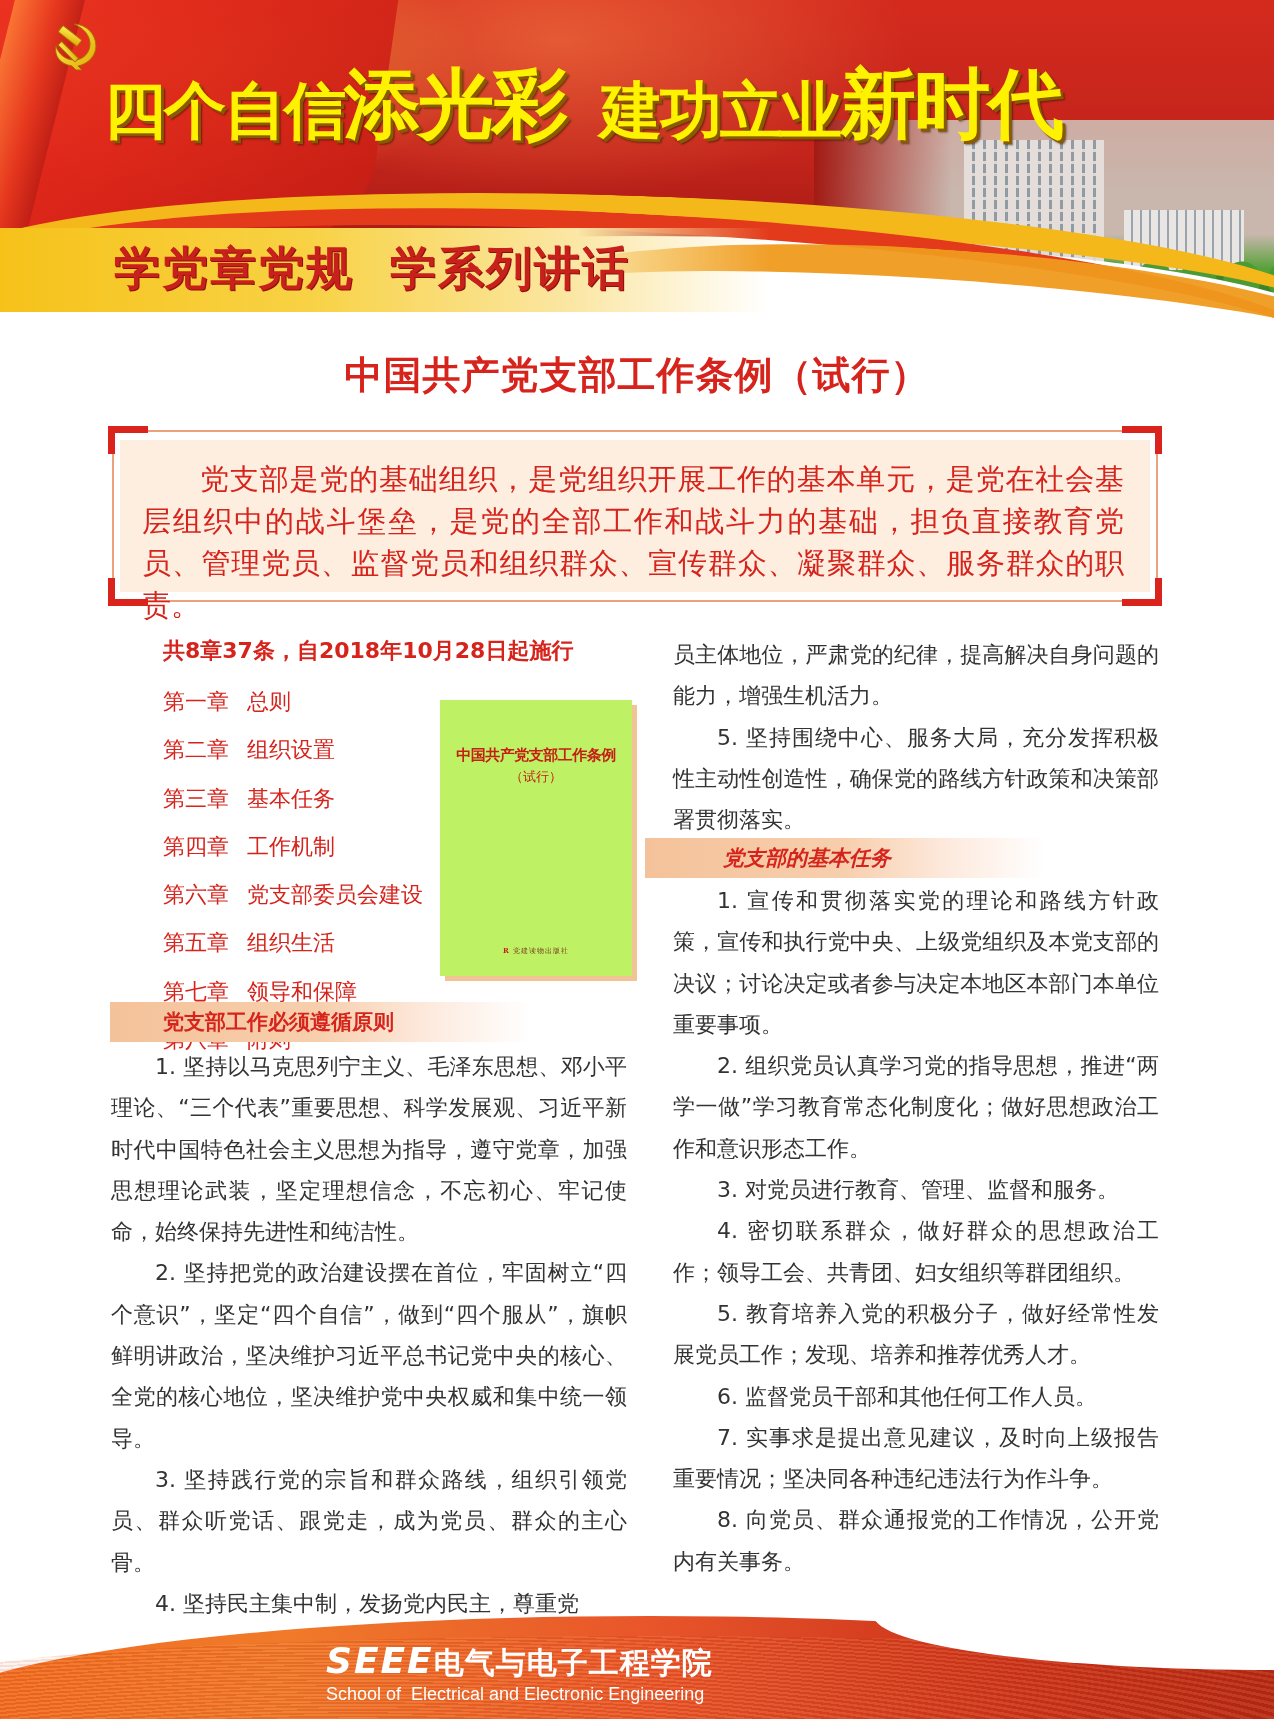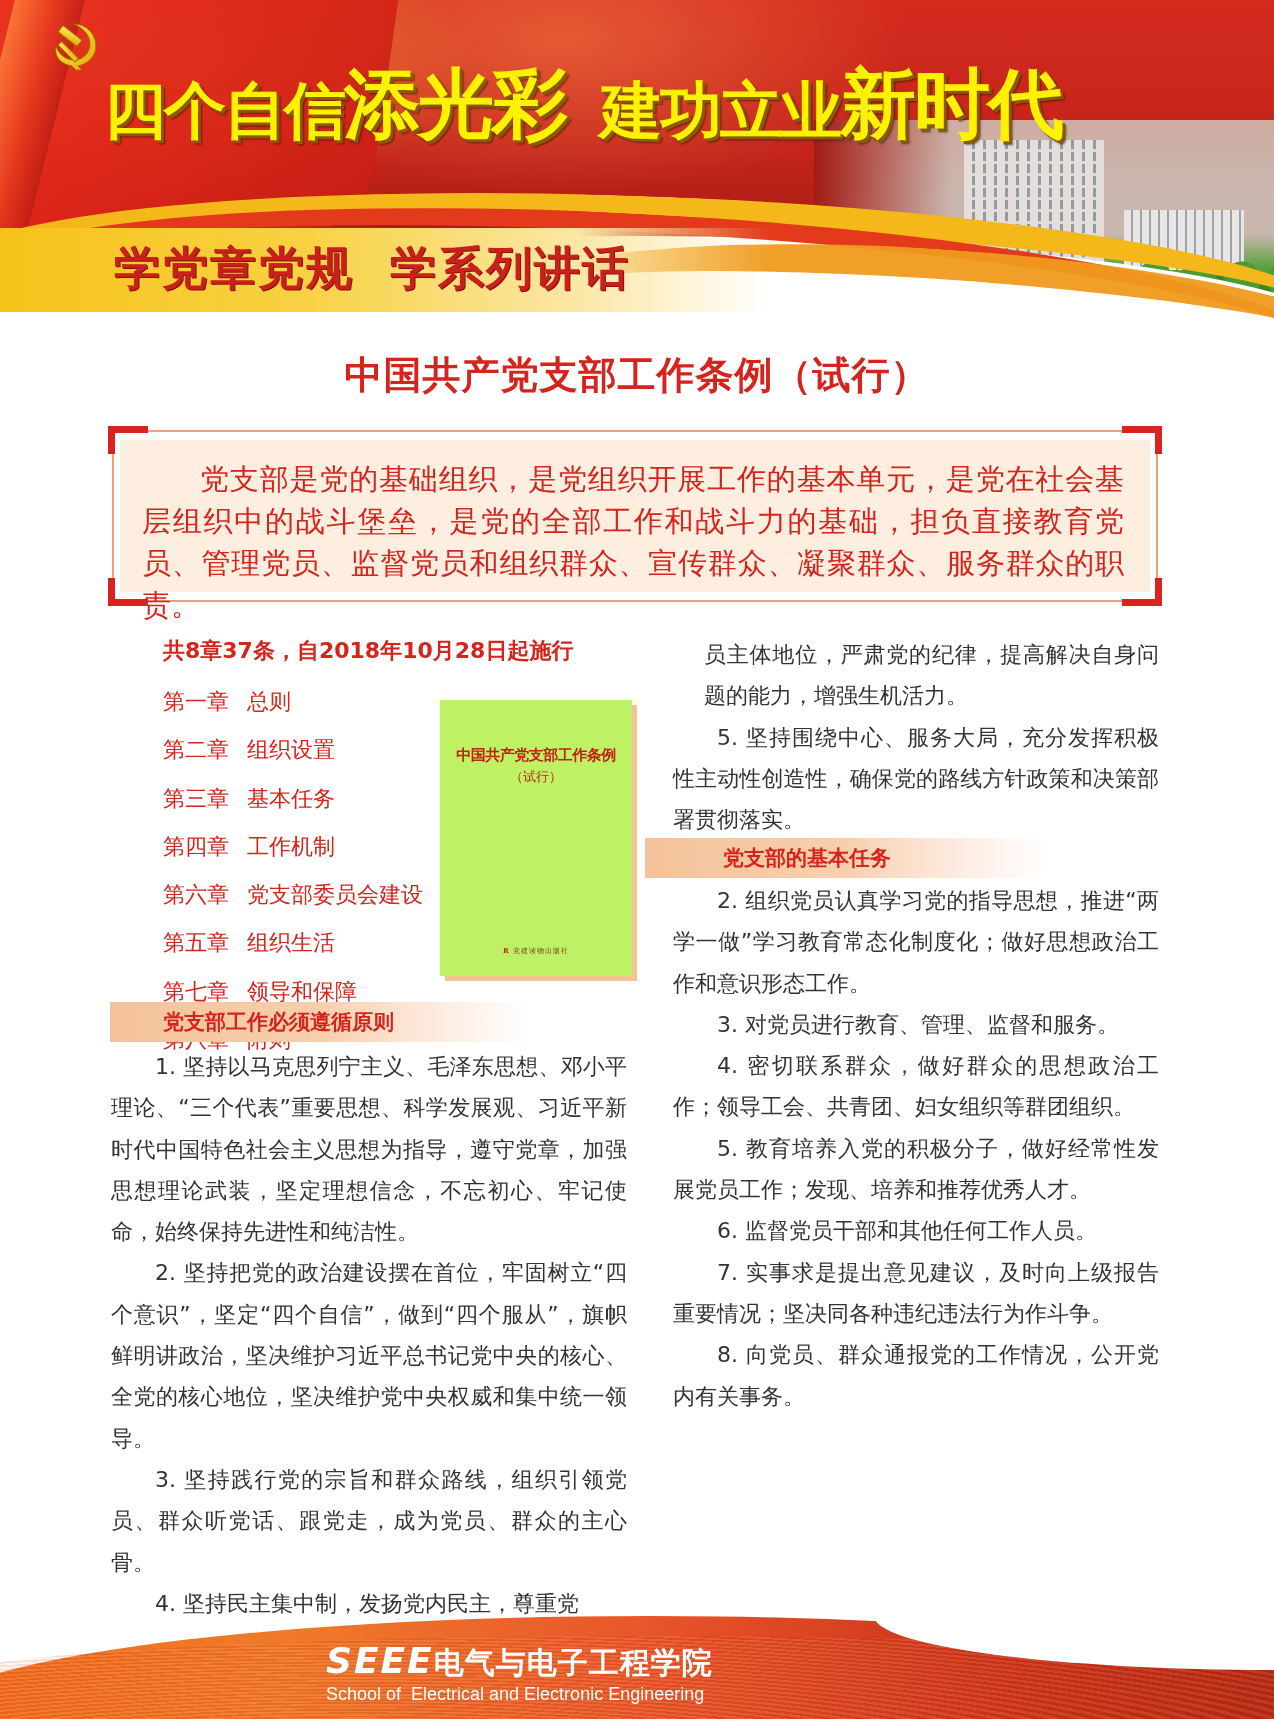--- a/index.html
+++ b/index.html
@@ -94,21 +94,21 @@
   .book-pub { position: absolute; left: 0; right: 0; top: 246px; text-align: center;
     font-family: "DejaVu Serif", serif; font-size: 7px; color: #7a3a20; letter-spacing: 1px; }
   .book-pub .mark { color: #c41e15; font-weight: bold; }
 
   .sec-bar { position: absolute; height: 40px;
     background: linear-gradient(90deg, #f4c29a 0%, #f7cfad 50%, #fde9dc 75%, rgba(255,255,255,0) 100%); }
   .sec-bar .label { position: absolute; top: 6px; font-size: 21px; font-weight: bold; color: #d6231b; white-space: nowrap; }
 
   .col { position: absolute; font-size: 22px; line-height: 41.3px; color: #333333; text-align: justify; }
   .col p { text-indent: 2em; }
-  .col p.cont { text-indent: 0; margin-left: 31px; }
+  .col p.cont { text-indent: 0; }
 
   
   .footer { position: absolute; left: 0; top: 1580px; width: 1274px; height: 139px; overflow: hidden; }
   .footer-wave { position: absolute; left: -80px; top: 36px; width: 1460px; height: 260px; border-radius: 50% 50% 0 0 / 40% 40% 0 0;
     background: linear-gradient(90deg, #f26a1e 0%, #f07a2a 25%, #e8552a 50%, #c9311a 75%, #a6200f 100%); }
   .footer-wave::before { content: ""; position: absolute; left: 0; right: 0; top: 20px; height: 120px;
     background: repeating-radial-gradient(ellipse at 30% 120%, rgba(255,180,120,0.15) 0 12px, rgba(180,40,10,0.15) 12px 24px); border-radius: 50% 50% 0 0 / 40% 40% 0 0; }
   .footer-right-fade { position: absolute; right: 0; top: 0; width: 400px; height: 90px; background: #ffffff; border-radius: 0 0 0 100% / 0 0 0 60%; }
   .logo-line { position: absolute; left: 326px; top: 60px; color: #ffffff; white-space: nowrap; font-weight: bold; font-style: italic; }
   .logo-seee { font-size: 36px; letter-spacing: 2px; }
@@ -205,25 +205,26 @@
   <p>2. 坚持把党的政治建设摆在首位，牢固树立“四个意识”，坚定“四个自信”，做到“四个服从”，旗帜鲜明讲政治，坚决维护习近平总书记党中央的核心、全党的核心地位，坚决维护党中央权威和集中统一领导。</p>
   <p>3. 坚持践行党的宗旨和群众路线，组织引领党员、群众听党话、跟党走，成为党员、群众的主心骨。</p>
   <p>4. 坚持民主集中制，发扬党内民主，尊重党</p>
 </div>
 
 <div class="col" style="left:673px; top:634px; width:486px;">
   <p class="cont">员主体地位，严肃党的纪律，提高解决自身问题的能力，增强生机活力。</p>
   <p>5. 坚持围绕中心、服务大局，充分发挥积极性主动性创造性，确保党的路线方针政策和决策部署贯彻落实。</p>
 </div>
 
-<div class="sec-bar" style="left:645px; top:838px; width:400px;">
+<div class="sec-bar" style="left:645px; top:838px; width:400px;font-style:italic;">
   <span class="label" style="left:78px;">党支部的基本任务</span>
 </div>
 
 <div class="col" style="left:673px; top:880px; width:486px;">
+  <p>1. 宣传和贯彻落实党的理论和路线方针政策，宣传和执行党中央、上级党组织及本党支部的决议；讨论决定或者参与决定本地区本部门本单位重要事项。</p>
   <p>2. 组织党员认真学习党的指导思想，推进“两学一做”学习教育常态化制度化；做好思想政治工作和意识形态工作。</p>
   <p>3. 对党员进行教育、管理、监督和服务。</p>
   <p>4. 密切联系群众，做好群众的思想政治工作；领导工会、共青团、妇女组织等群团组织。</p>
   <p>5. 教育培养入党的积极分子，做好经常性发展党员工作；发现、培养和推荐优秀人才。</p>
   <p>6. 监督党员干部和其他任何工作人员。</p>
   <p>7. 实事求是提出意见建议，及时向上级报告重要情况；坚决同各种违纪违法行为作斗争。</p>
   <p>8. 向党员、群众通报党的工作情况，公开党内有关事务。</p>
 </div>
 
 <div class="footer">

